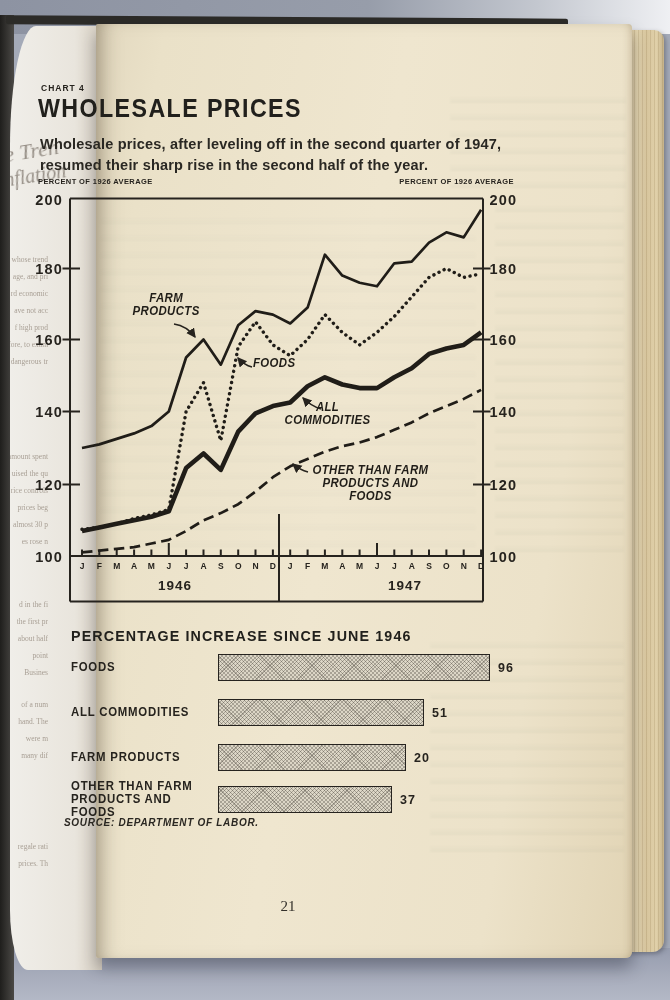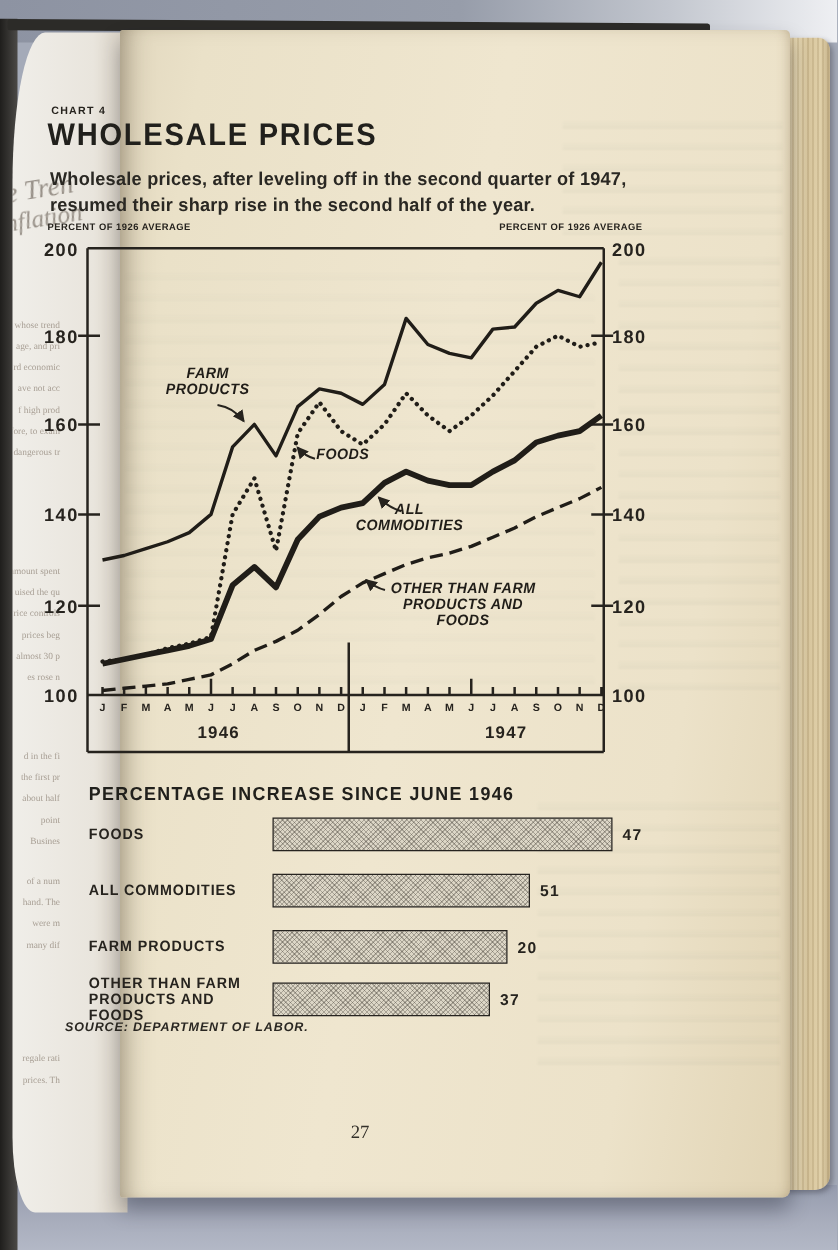--- a/index.html
+++ b/index.html
@@ -70,21 +70,21 @@
   .bar-title{position:absolute;left:71px;top:627px;font-size:15px;font-weight:bold;
           letter-spacing:1.2px;color:#21201c;transform:scaleX(.95);transform-origin:left;}
   .bar-row-label{position:absolute;left:71px;width:146px;display:flex;align-items:center;
           font-size:12px;font-weight:bold;letter-spacing:.8px;line-height:13px;color:var(--ink);
           transform:scaleX(.95);transform-origin:left;}
   .bar{position:absolute;box-sizing:border-box;height:27px;border:1.7px solid #26231f;
           background-color:#dcd6c6;
           background-image:repeating-linear-gradient(45deg,rgba(45,40,33,.30) 0 .8px,transparent .8px 2.7px),
                            repeating-linear-gradient(-45deg,rgba(45,40,33,.30) 0 .8px,transparent .8px 2.7px);}
   .bar-val{position:absolute;font-size:12.5px;font-weight:bold;letter-spacing:1px;color:var(--ink);}
-  .source{position:absolute;left:52px;top:817px;font-size:10px;font-weight:bold;font-style:italic;
+  .source{position:absolute;left:64px;top:817px;font-size:10px;font-weight:bold;font-style:italic;
           letter-spacing:.7px;color:#2a2722;}
   .pagenum{position:absolute;left:268px;top:898px;width:40px;text-align:center;
           font-family:"Liberation Serif",serif;font-size:15px;color:#33302a;}
 
   .ylab{font:bold 14.5px "Liberation Sans",sans-serif;letter-spacing:1.2px;fill:var(--ink);}
   .mlab{font:bold 8.5px "Liberation Sans",sans-serif;fill:var(--ink);}
   .yrlab{font:bold 13.5px "Liberation Sans",sans-serif;letter-spacing:1px;fill:var(--ink);}
   .frame{fill:none;stroke:#26231e;stroke-width:2;}
   .s-farm{fill:none;stroke:#201d18;stroke-width:2.7;stroke-linejoin:round;}
   .s-all{fill:none;stroke:#201d18;stroke-width:4.6;stroke-linejoin:round;}
@@ -223,21 +223,21 @@
   </div>
 
   <div class="bar-title">PERCENTAGE INCREASE SINCE JUNE 1946</div>
   <div id="bar-rows">
       <div class="bar-row-label" style="top: 654px; height: 27px;">
         <div>
           <div>FOODS</div>
         </div>
       </div>
       <div class="bar" style="left: 218px; top: 654px; width: 272px; position: absolute;"></div>
-      <div class="bar-val" style="left: 498px; top: 661px;">47</div>
+      <div class="bar-val" style="left: 498px; top: 661px;">96</div>
       <div class="bar-row-label" style="top: 699px; height: 27px;">
         <div>
           <div>ALL COMMODITIES</div>
         </div>
       </div>
       <div class="bar" style="left: 218px; top: 699px; width: 206px; position: absolute;"></div>
       <div class="bar-val" style="left: 432px; top: 706px;">51</div>
       <div class="bar-row-label" style="top: 744px; height: 27px;">
         <div>
           <div>FARM PRODUCTS</div>
@@ -249,14 +249,14 @@
         <div>
           <div>OTHER THAN FARM</div>
           <div>PRODUCTS AND FOODS</div>
         </div>
       </div>
       <div class="bar" style="left: 218px; top: 786px; width: 174px; position: absolute;"></div>
       <div class="bar-val" style="left: 400px; top: 793px;">37</div>
     </div>
 
   <div class="source">SOURCE:  DEPARTMENT  OF  LABOR.</div>
-  <div class="pagenum">27</div>
+  <div class="pagenum">21</div>
 </div>
 
 </body></html>

